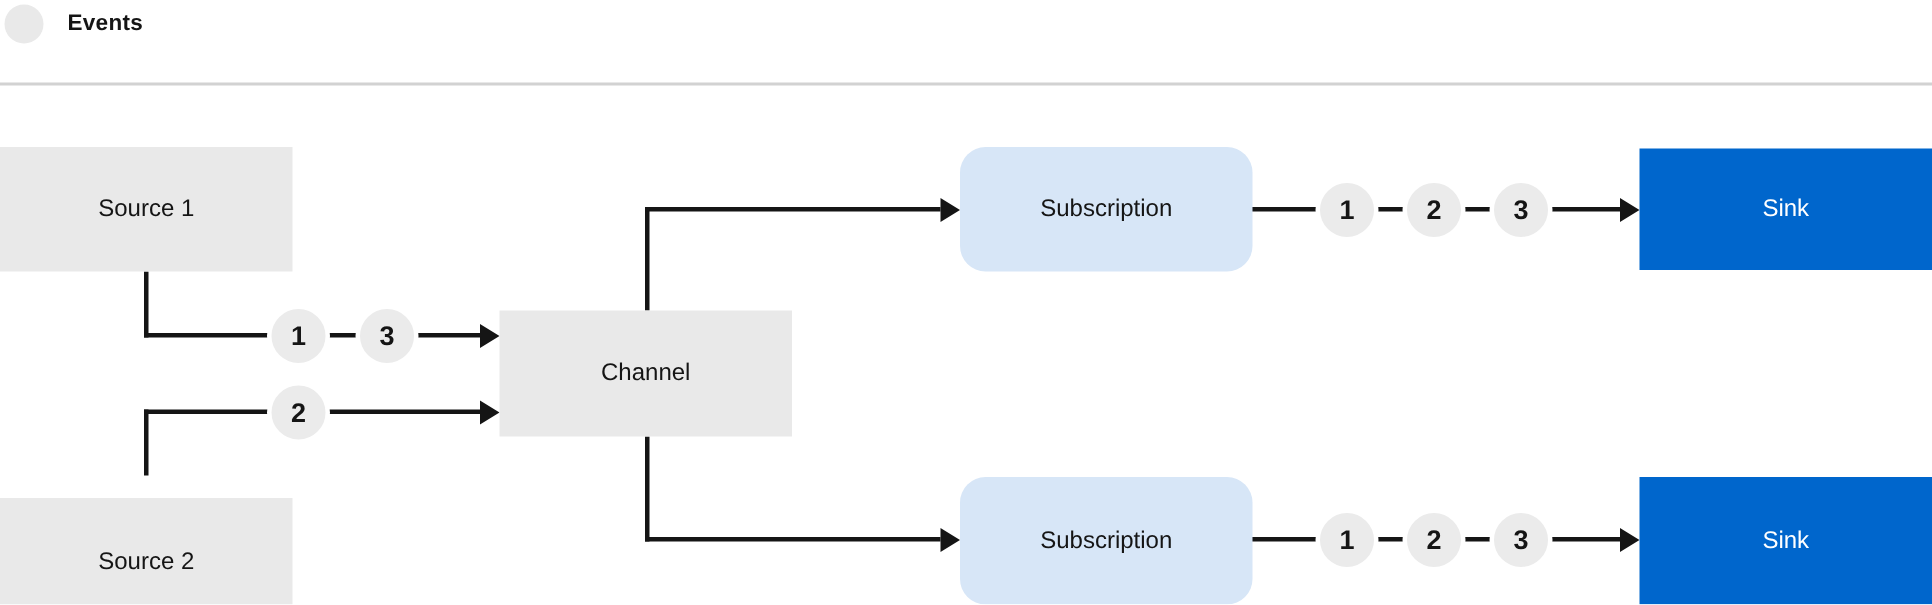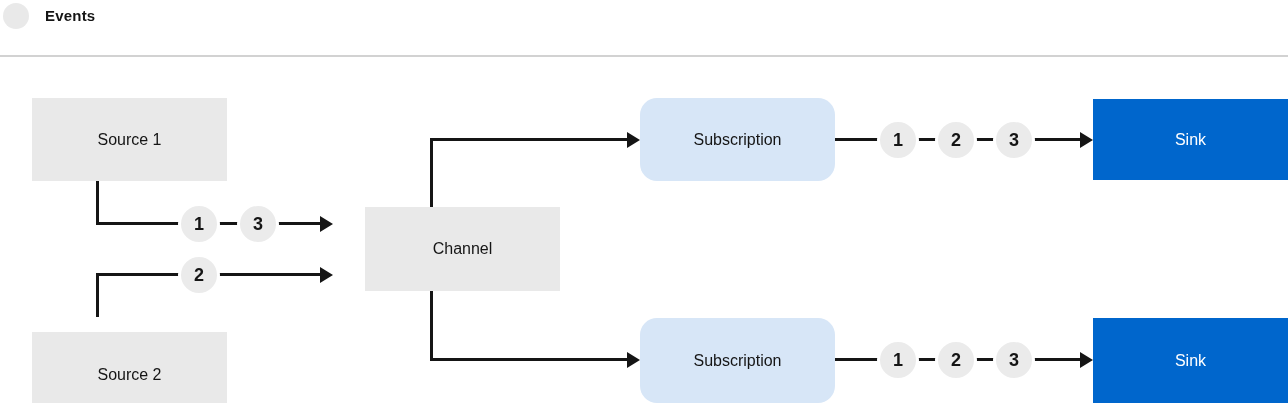--- a/index.html
+++ b/index.html
@@ -7,21 +7,21 @@
   .canvas{position:relative;width:1288px;height:403px;background:#ffffff;overflow:hidden;}
 
   
   .legend-dot{position:absolute;left:3px;top:3px;width:26px;height:26px;border-radius:50%;background:#e9e9e9;}
   .legend-label{position:absolute;left:45px;top:7px;font-size:15px;font-weight:bold;color:#151515;letter-spacing:.2px;}
   .rule{position:absolute;left:0;top:55px;width:1288px;height:2px;background:#d2d2d2;}
 
   
   .box{position:absolute;display:flex;align-items:center;justify-content:center;
        font-size:16px;color:#151515;}
-  .gray{background:#e9e9e9;margin-left:32px;}
+  .gray{background:#e9e9e9;}
   .lightblue{background:#d7e6f7;border-radius:17px;}
   .blue{background:#0066cc;color:#ffffff;font-weight:500;}
   .source1{left:0;top:98px;width:195px;height:83px;}
   .source2{left:0;top:332px;width:195px;height:86px;}
   .channel{left:333px;top:207px;width:195px;height:84px;text-align:center;}
   .sub1{left:640px;top:98px;width:195px;height:83px;}
   .sub2{left:640px;top:318px;width:195px;height:85px;}
   .sink1{left:1093px;top:99px;width:195px;height:81px;}
   .sink2{left:1093px;top:318px;width:195px;height:85px;}
 

